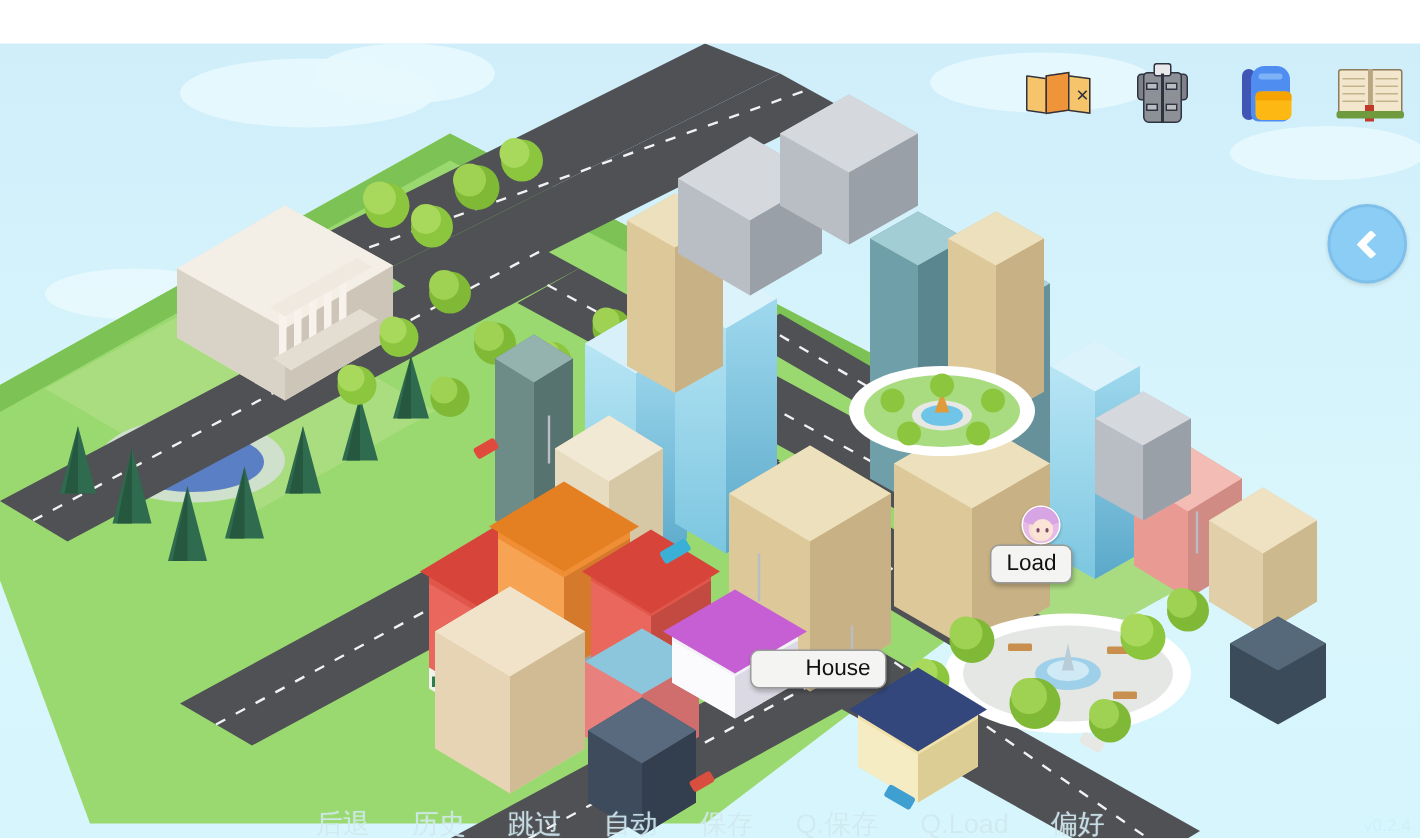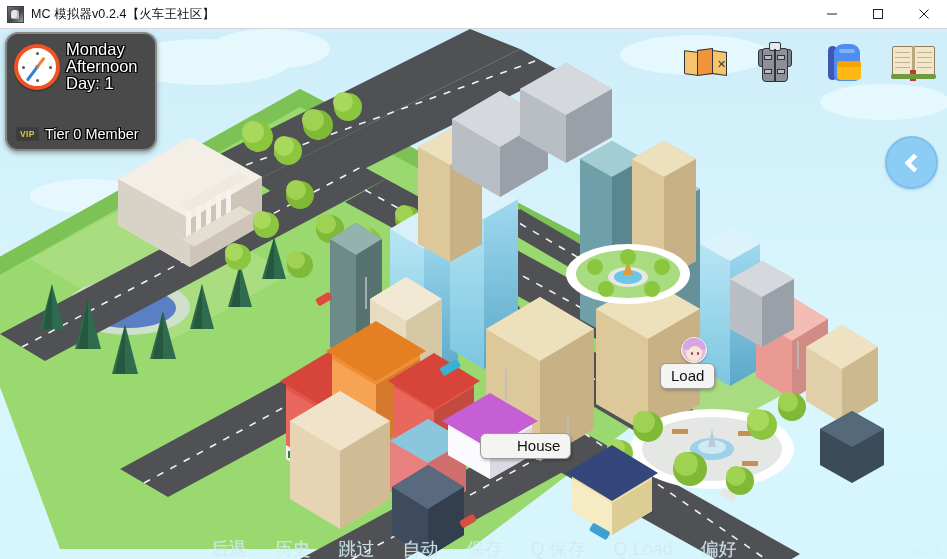--- a/index.html
+++ b/index.html
@@ -171,41 +171,20 @@
   .watermark {
     position:absolute; right:6px; bottom:2px; font-size:11px; color:#c8eef7;
     opacity:.55; z-index:30; letter-spacing:.3px;
   }
 </style>
 </head>
 <body>
 
 <div class="window">
 
-  <div class="titlebar">
-    <div class="tb-icon"></div>
-    <div class="tb-title">MC 模拟器v0.2.4【火车王社区】</div>
-    <div class="tb-spacer"></div>
-    <div class="tb-btn">
-      <svg width="12" height="12" viewBox="0 0 12 12">
-        <line x1="1" y1="6" x2="11" y2="6" stroke="#222" stroke-width="1"></line>
-      </svg>
-    </div>
-    <div class="tb-btn">
-      <svg width="12" height="12" viewBox="0 0 12 12">
-        <rect x="1.5" y="1.5" width="9" height="9" fill="none" stroke="#222" stroke-width="1"></rect>
-      </svg>
-    </div>
-    <div class="tb-btn close">
-      <svg width="12" height="12" viewBox="0 0 12 12">
-        <line x1="1.5" y1="1.5" x2="10.5" y2="10.5" stroke="#222" stroke-width="1"></line>
-        <line x1="10.5" y1="1.5" x2="1.5" y2="10.5" stroke="#222" stroke-width="1"></line>
-      </svg>
-    </div>
-  </div>
 
   <div class="scene">
 
     <div class="cloud" style="left:120px;top:10px;width:170px;height:46px;"></div>
     <div class="cloud" style="left:210px;top:0px;width:120px;height:40px;"></div>
     <div class="cloud" style="left:620px;top:6px;width:150px;height:40px;"></div>
     <div class="cloud" style="left:820px;top:55px;width:130px;height:36px;"></div>
     <div class="cloud" style="left:30px;top:150px;width:120px;height:34px;"></div>
 
     <svg class="city-art" width="947" height="530" viewBox="0 0 947 530" style="position:absolute;left:0;top:0;">
@@ -505,42 +484,20 @@
       </g>
 
       <g stroke="#b9bec4" stroke-width="1.6">
         <line x1="366" y1="248" x2="366" y2="280"></line>
         <line x1="506" y1="340" x2="506" y2="372"></line>
         <line x1="568" y1="388" x2="568" y2="418"></line>
         <line x1="798" y1="312" x2="798" y2="340"></line>
       </g>
     </svg>
 
-    <div class="status-panel">
-      <div class="sp-top">
-        <div class="clock">
-          <div class="dot d-n"></div>
-            <div class="dot d-s"></div>
-          <div class="dot d-w"></div>
-            <div class="dot d-e"></div>
-          <div class="hand-m"></div>
-            <div class="hand-h"></div>
-            <div class="pin"></div>
-        </div>
-        <div class="sp-lines">
-          <span>Monday</span>
-          <span>Afternoon</span>
-          <span>Day: 1</span>
-        </div>
-      </div>
-      <div class="sp-bottom">
-        <div class="vip">VIP</div>
-        <div class="tier">Tier 0 Member</div>
-      </div>
-    </div>
 
     <div class="toolbar">
 
       <div class="tool">
         <div class="ic-map">
           <i class="p1"></i>
             <i class="p2"></i>
             <i class="p3"></i>
             <i class="x">✕</i>
         </div>
@@ -596,21 +553,21 @@
 
     <div class="avatar" style="left:681px;top:308px;">
       <div class="hair"></div>
         <div class="face"></div>
         <div class="eyeL"></div>
         <div class="eyeR"></div>
     </div>
 
     <div class="loc" style="left:660px;top:334px;">Load</div>
 
-    <div class="loc" style="left:480px;top:404px;padding-left:36px;">House</div>
+    <div class="loc" style="left:500px;top:404px;padding-left:36px;">House</div>
 
     <div class="bottom-menu">
       <div class="bm-item">后退</div>
       <div class="bm-item">历史</div>
       <div class="bm-item">跳过</div>
       <div class="bm-item">自动</div>
       <div class="bm-item">保存</div>
       <div class="bm-item">Q.保存</div>
       <div class="bm-item">Q.Load</div>
       <div class="bm-item">偏好</div>

